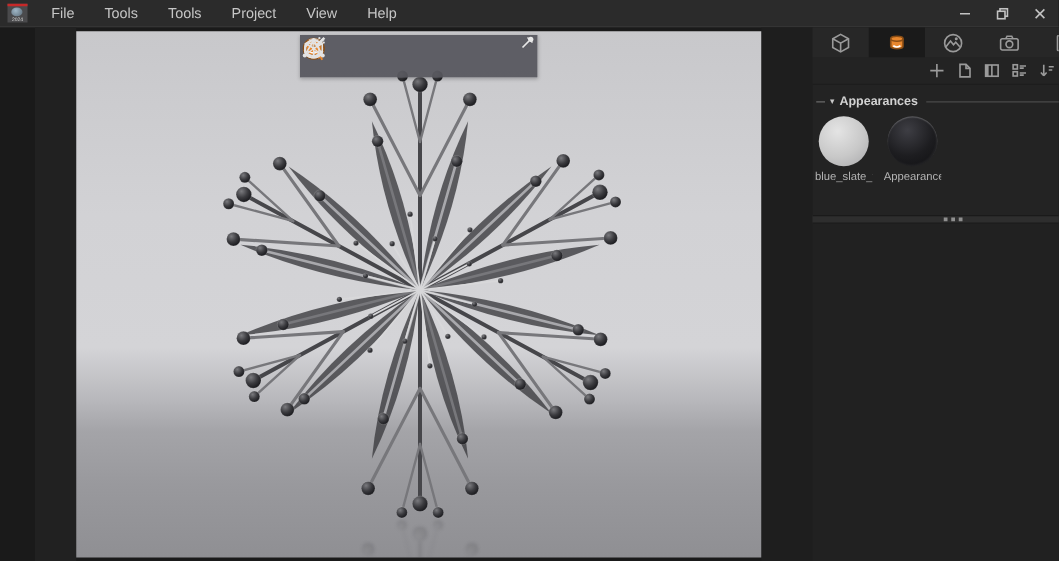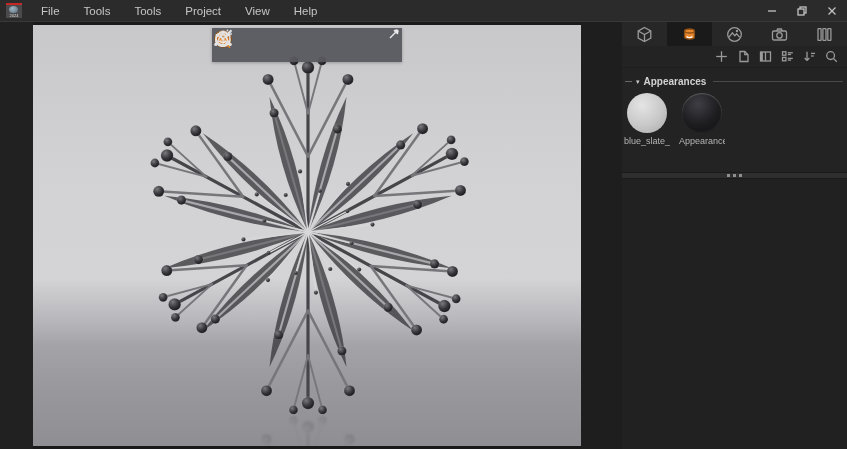--- a/index.html
+++ b/index.html
@@ -19,21 +19,21 @@
   .menus { display:flex; align-items:center; gap:2px; }
   .menu-item { color:#c6c6c6; font-size:11.5px; padding:3px 11px; cursor:default; }
   .tb-title { position:absolute; left:0; right:0; text-align:center; color:#c6c6c6;
     font-size:11.5px; pointer-events:none; }
   .win-controls { margin-left:auto; display:flex; align-items:center; height:100%; z-index:2; }
   .win-btn { width:30px; height:22px; display:flex; align-items:center; justify-content:center;
     color:#c2c2c2; }
   .win-btn svg { display:block; }
 
   
-  .main { flex:1; display:flex; background:#1a1a1a; position:relative; }
+  .main { flex:1; display:flex; background:#1a1a1a; position:relative;padding-left:28px; }
   .left-strip { flex:0 0 33px; background:#212121; }
   .viewport { flex:0 0 548px; height:421px; margin-top:3px; position:relative; overflow:hidden; }
   .viewport svg { position:absolute; inset:0; }
 
   
   .float-toolbar { position:absolute; left:179px; top:3px; width:190px; height:34px;
     background:rgba(86,86,92,0.93); display:flex; align-items:center; justify-content:center;
     gap:6px; box-shadow:0 1px 3px rgba(0,0,0,.25); }
   .ftb-icon { width:24px; height:24px; display:flex; align-items:center; justify-content:center;
     color:#e3e3e3; }

